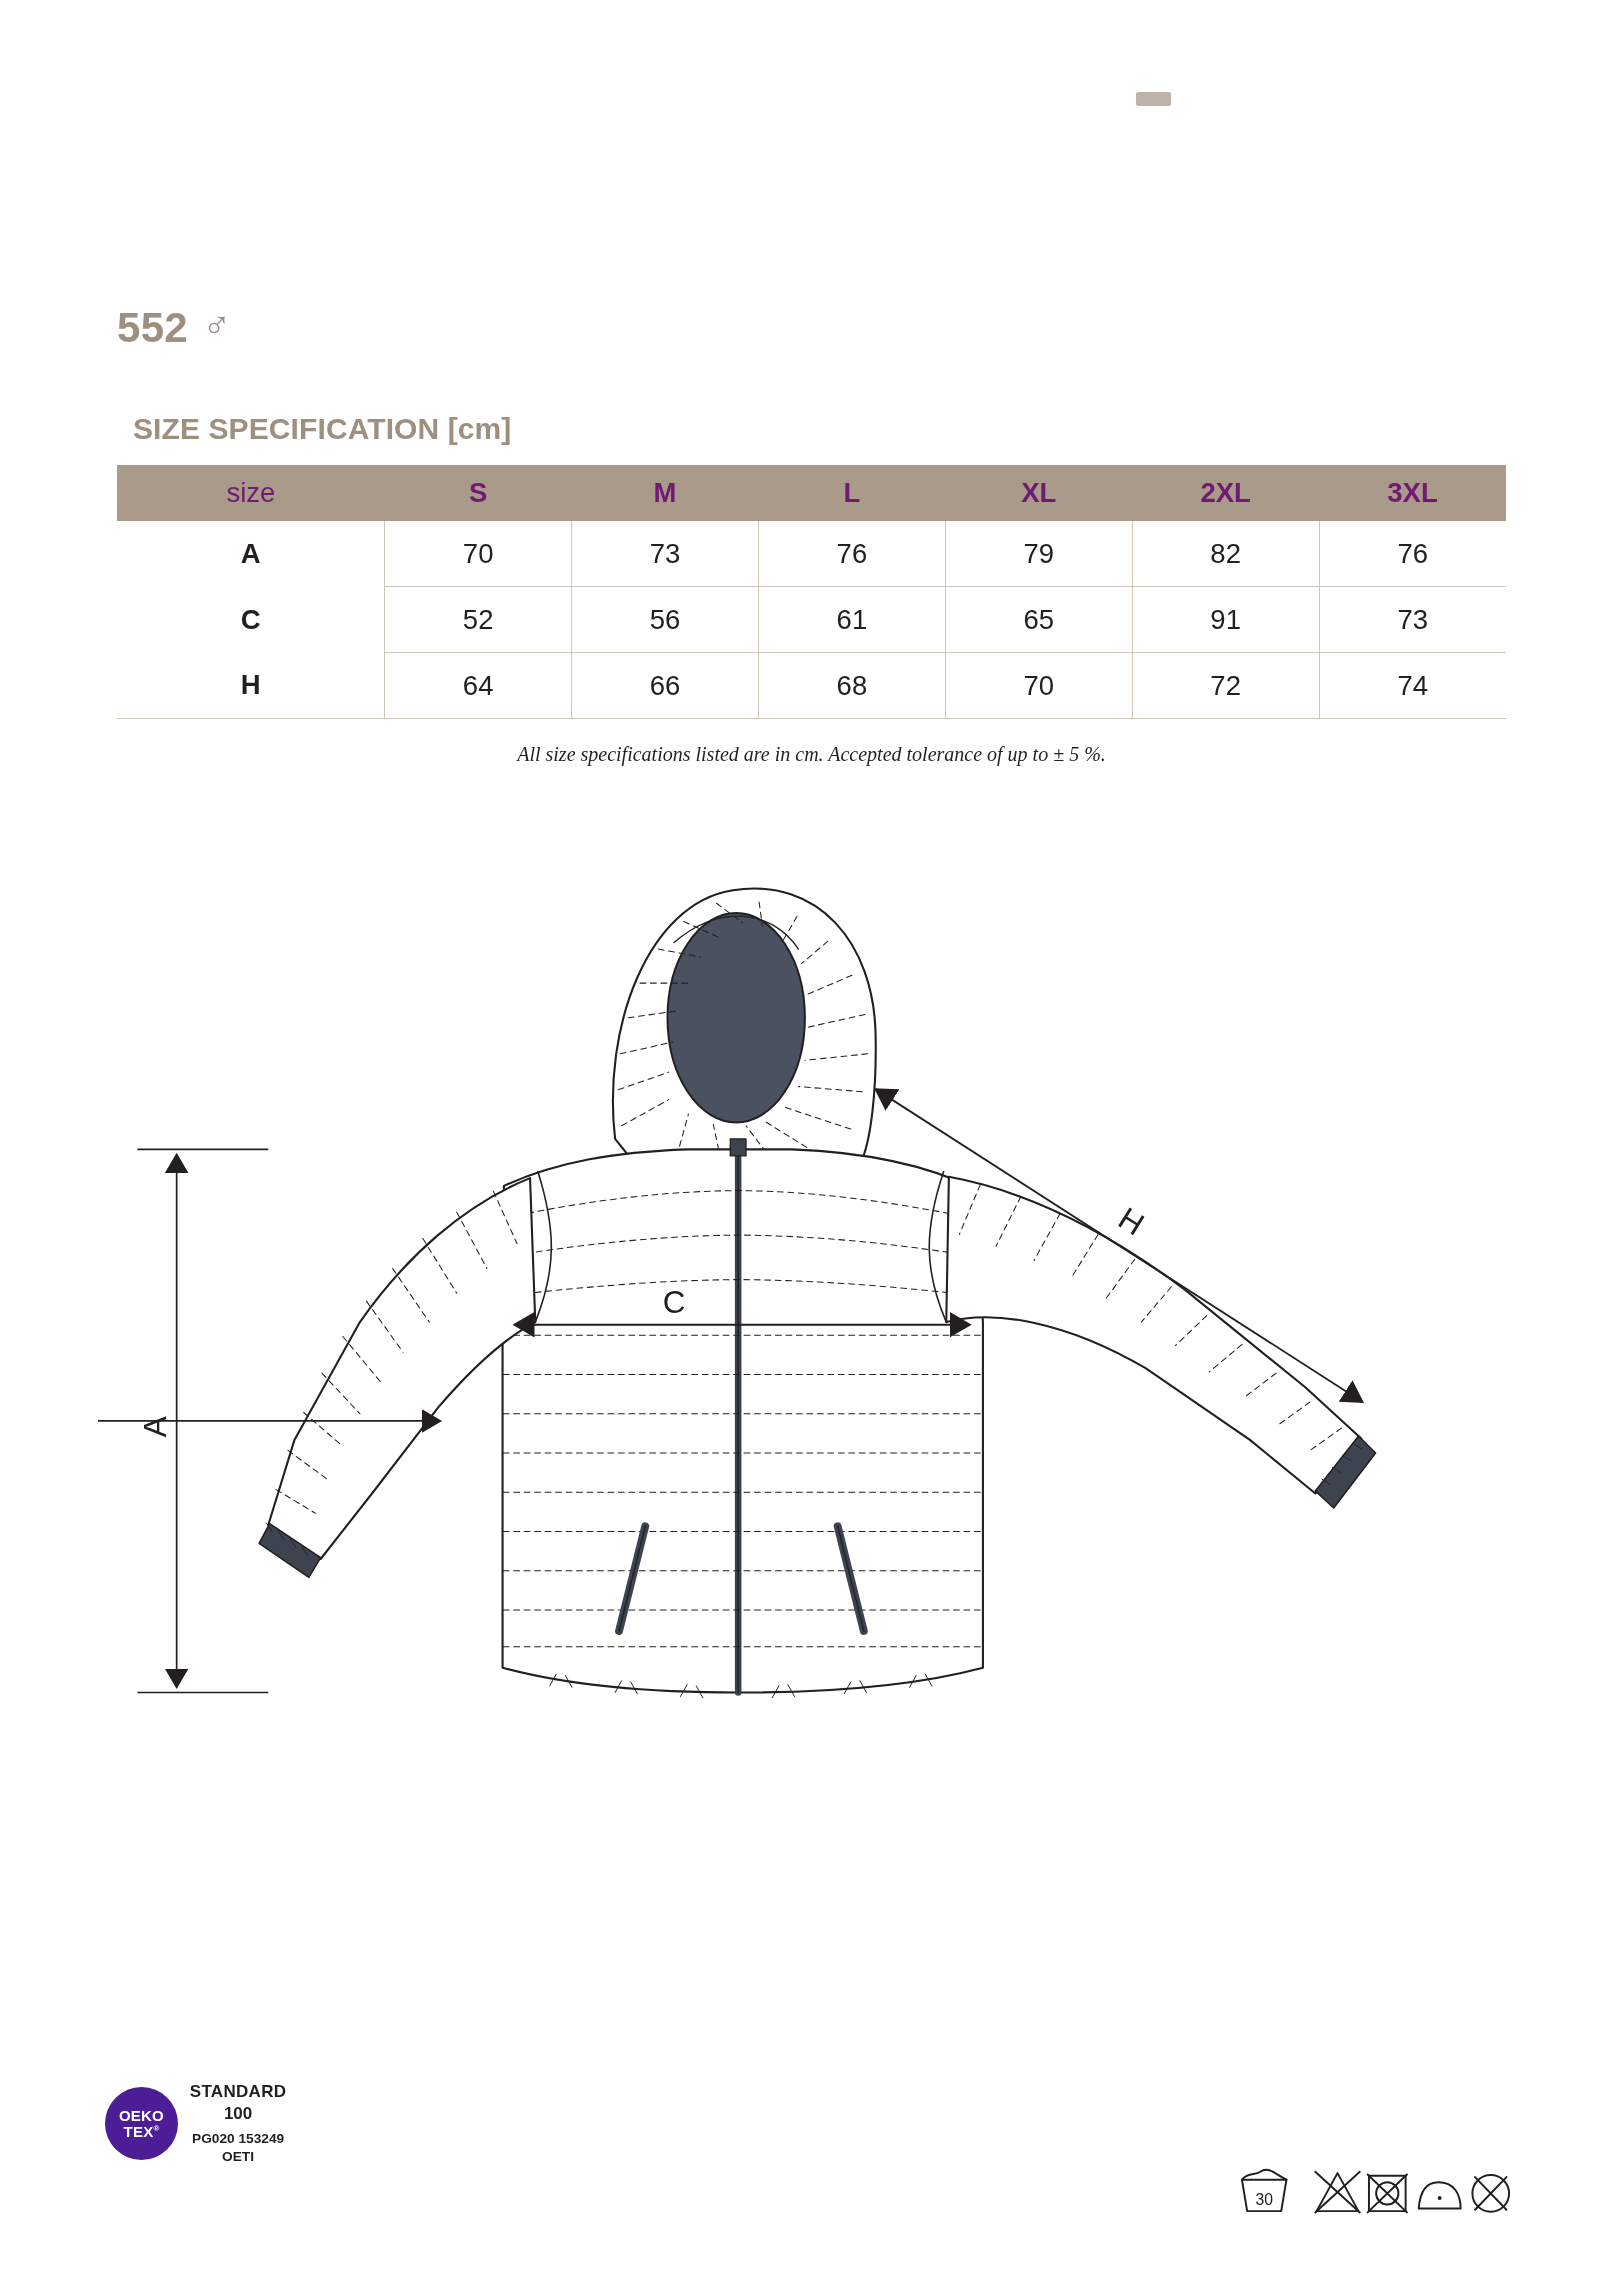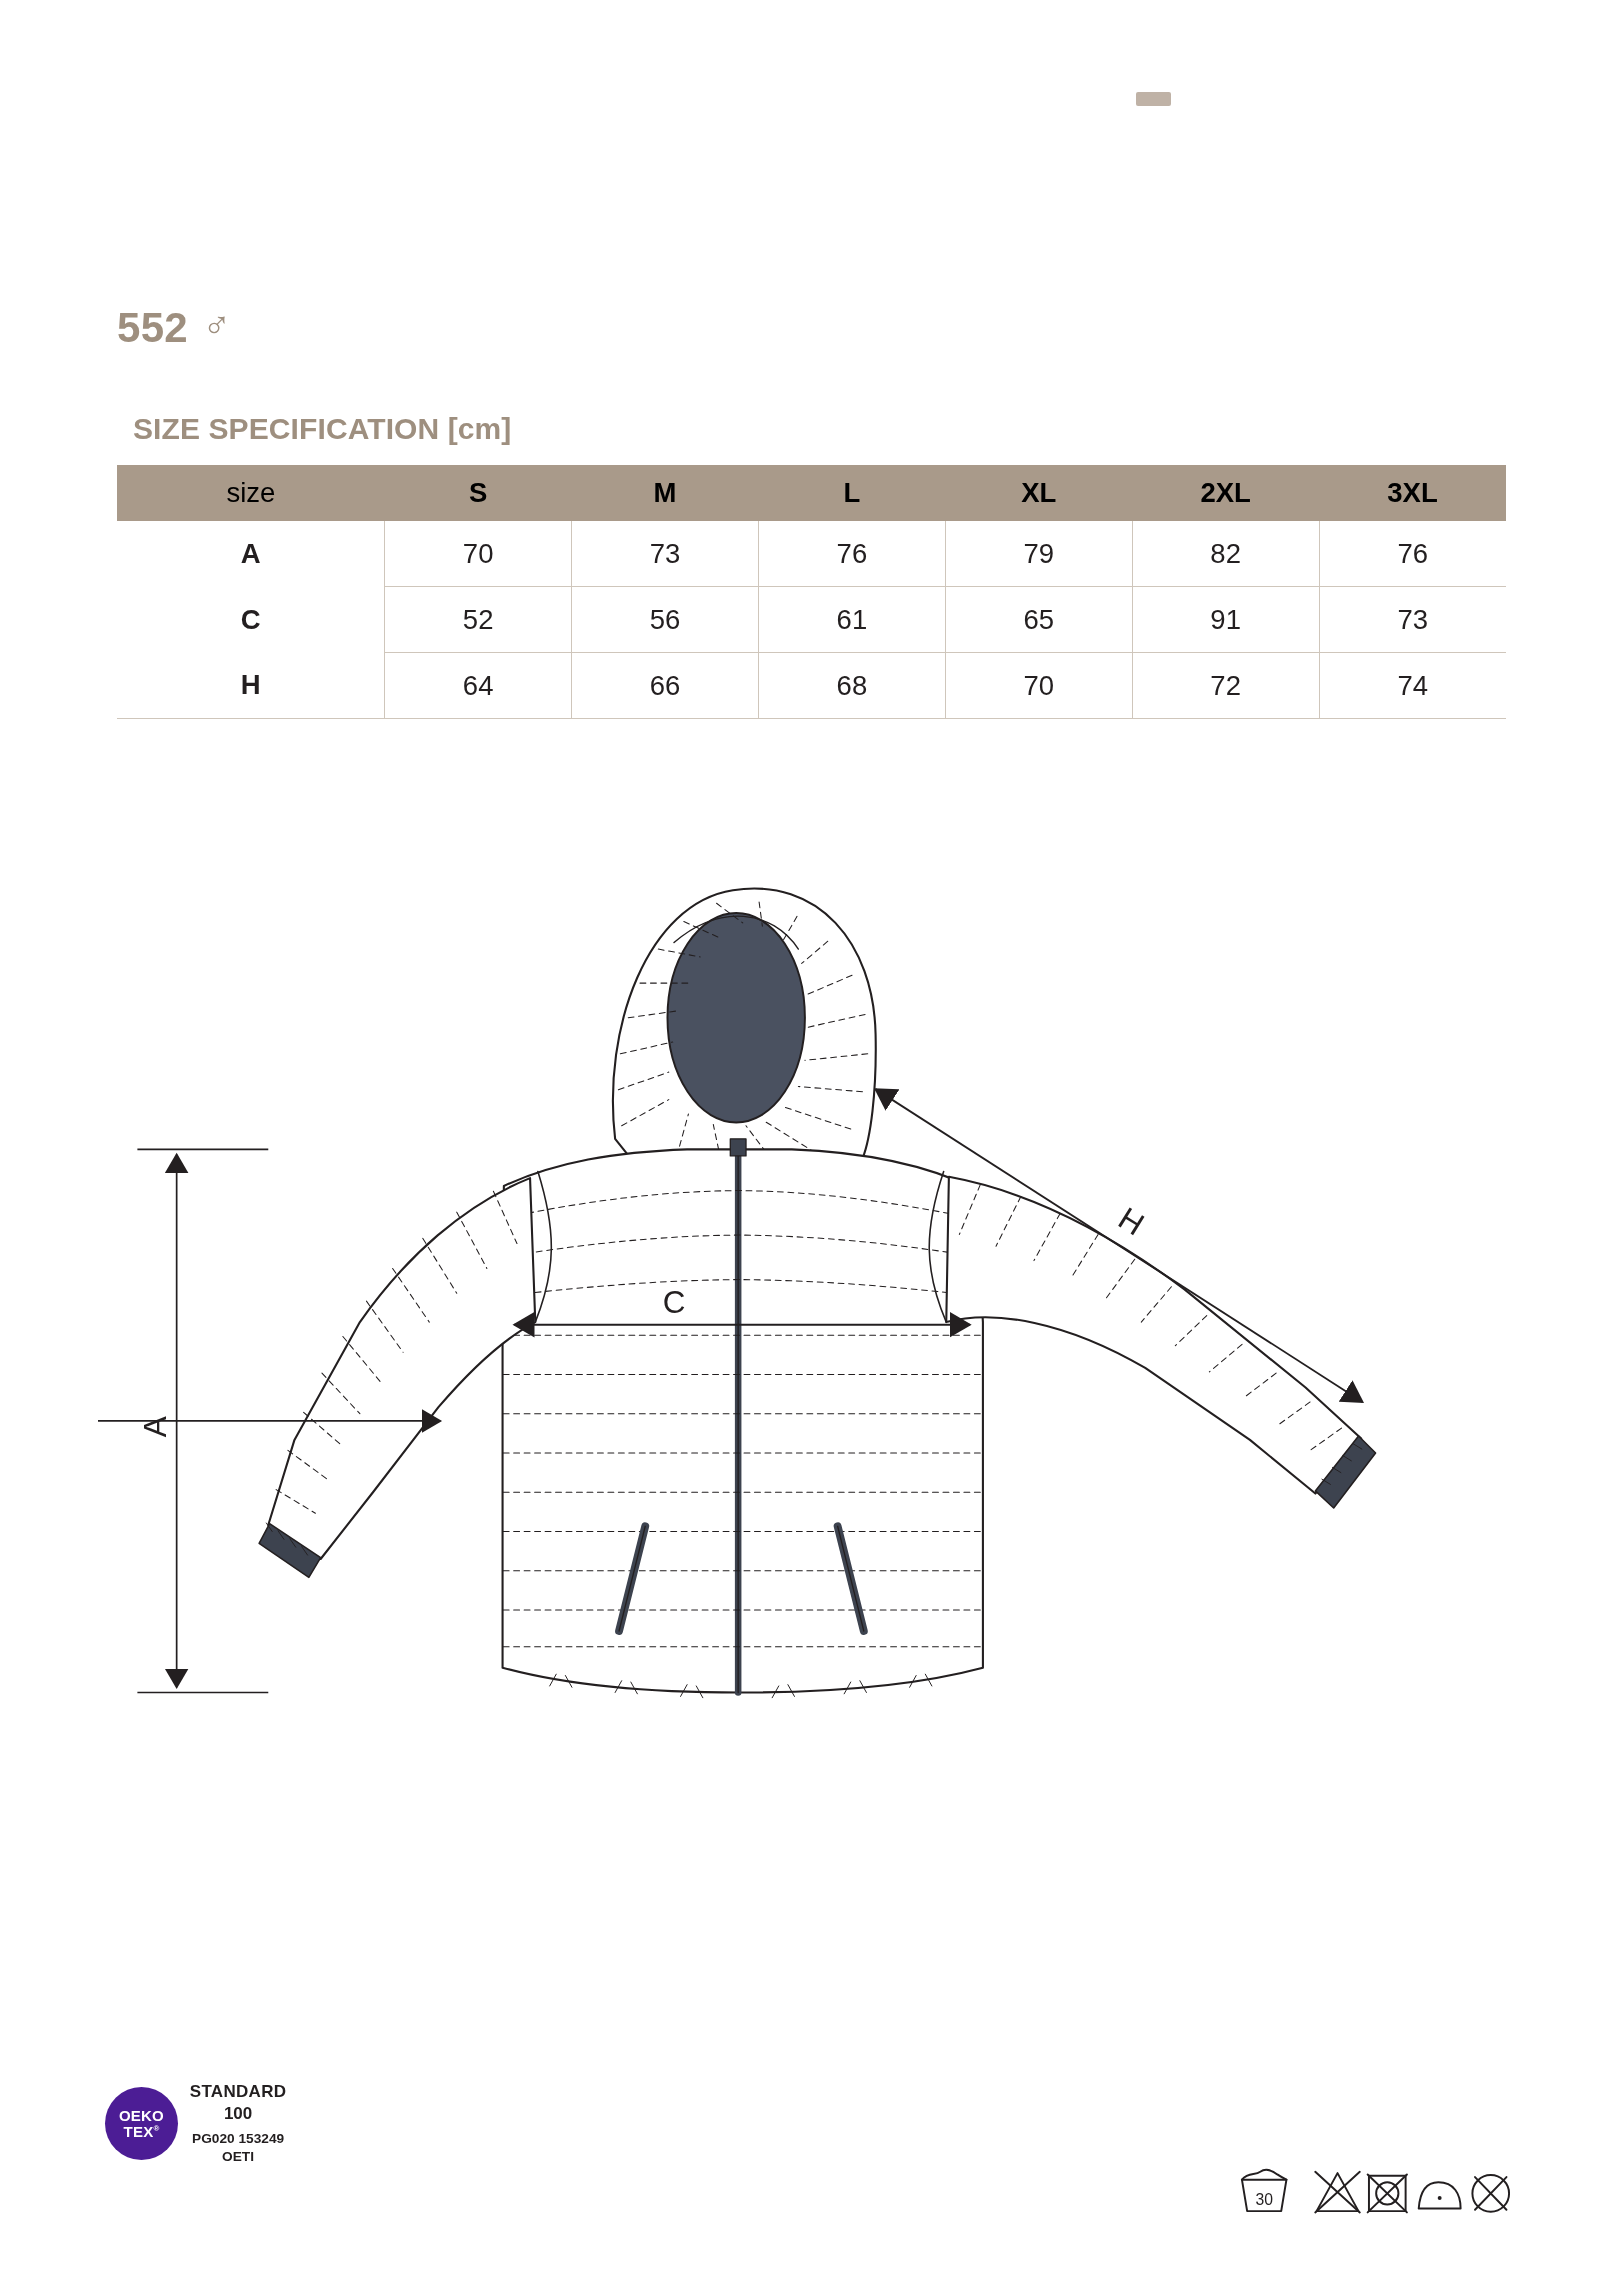--- a/index.html
+++ b/index.html
@@ -59,21 +59,21 @@
     top: 465px;
     width: 1389px;
     border-collapse: collapse;
     table-layout: fixed;
   }
   .size-table col.lbl { width: 255px; }
   .size-table col.val { width: 178px; }
 
   .size-table thead th {
     background: #a99a8a;
-    color: #000000;
+    color: #701a75;
     font-size: 27.5px;
     font-weight: bold;
     height: 54px;
     vertical-align: middle;
     text-align: center;
     margin-top: 27px;
   }
   .size-table thead th.size-head {
     font-weight: normal;
     font-size: 27.5px;
@@ -246,20 +246,21 @@
         <td class="vcell">64</td>
         <td class="vcell">66</td>
         <td class="vcell">68</td>
         <td class="vcell">70</td>
         <td class="vcell">72</td>
         <td class="vcell">74</td>
       </tr>
     </tbody>
   </table>
 
+  <div class="tolerance-note">All size specifications listed are in cm. Accepted tolerance of up to ± 5 %.</div>
 
   <div class="drawing">
     <svg width="1440" height="1034" viewBox="0 0 2200 1580" xmlns="http://www.w3.org/2000/svg">
       <defs>
         <marker id="arrUp" markerWidth="14" markerHeight="14" refX="7" refY="11" orient="auto">
           <path d="M7,0 L0,12 L14,12 Z" fill="#231f20"></path>
         </marker>
         <marker id="arrEnd" markerWidth="14" markerHeight="14" refX="11" refY="7" orient="auto">
           <path d="M0,0 L12,7 L0,14 Z" fill="#231f20"></path>
         </marker>

